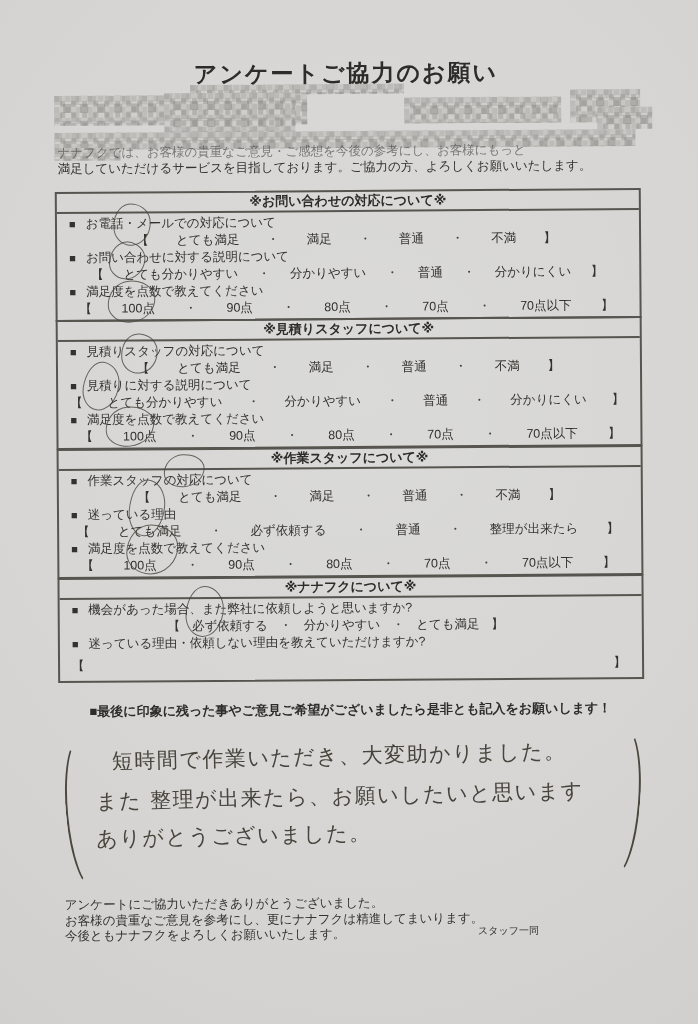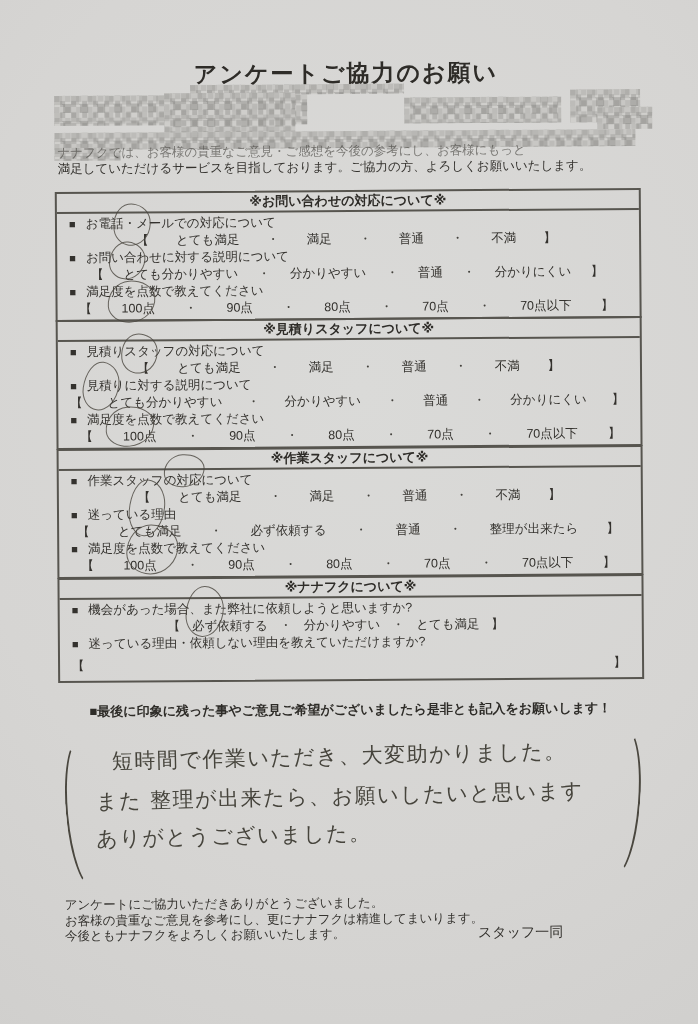--- a/index.html
+++ b/index.html
@@ -52,21 +52,21 @@
   .hw{
     position:absolute;font-size:21px;color:#46443c;letter-spacing:1.5px;
     transform:rotate(-0.9deg);white-space:nowrap;
     font-family:"DejaVu Sans","Liberation Sans",sans-serif;
   }
   .paren{position:absolute;width:36px;height:146px;border:2.6px solid transparent;border-radius:50%;}
   .paren.l{border-left-color:#4a473f;transform:rotate(-5deg);}
   .paren.r{border-right-color:#4a473f;transform:rotate(5deg);}
   
   .footer{position:absolute;left:62px;top:896px;font-size:12.5px;line-height:15.5px;white-space:nowrap;}
-  .signoff{position:absolute;left:475px;top:925px;font-size:14px;}
+  .signoff{position:absolute;left:475px;top:925px;font-size:10px;}
 </style>
 </head>
 <body>
 
 <div class="page">
 <div class="content">
 
   <div class="title">アンケートご協力のお願い</div>
 
   <div class="mz" style="left:193px;top:84px;width:214px;height:10px;"></div>

